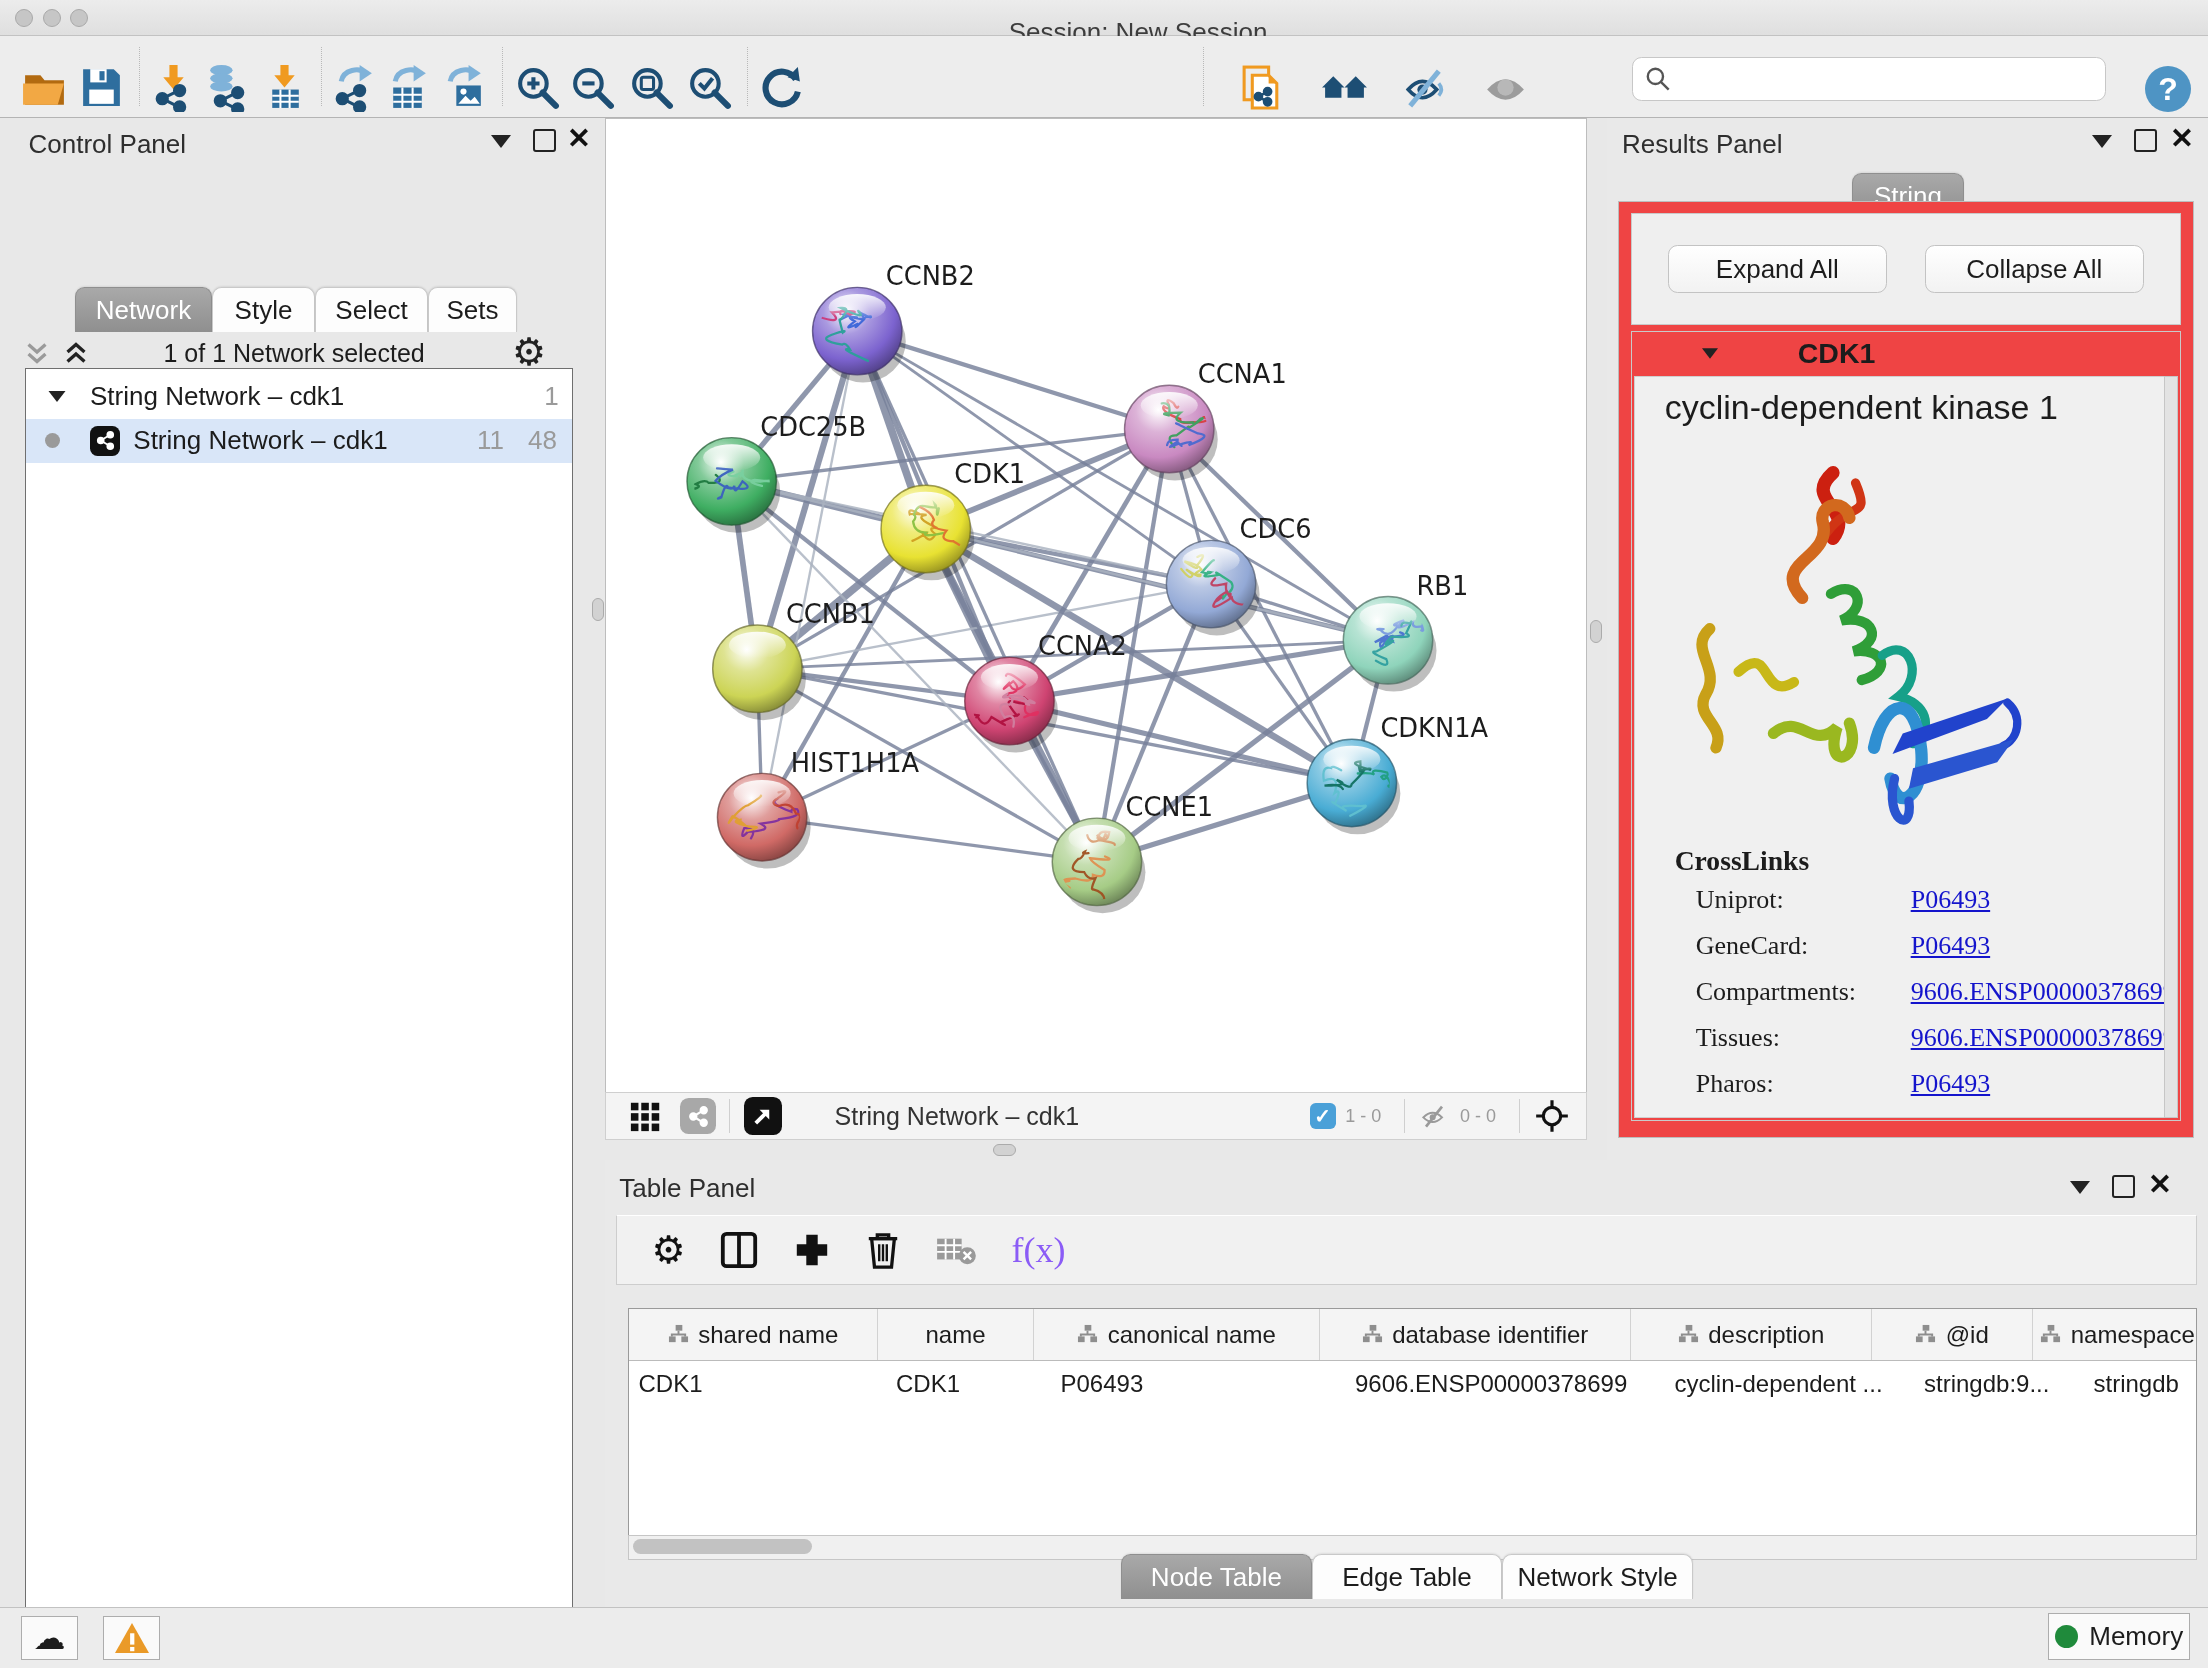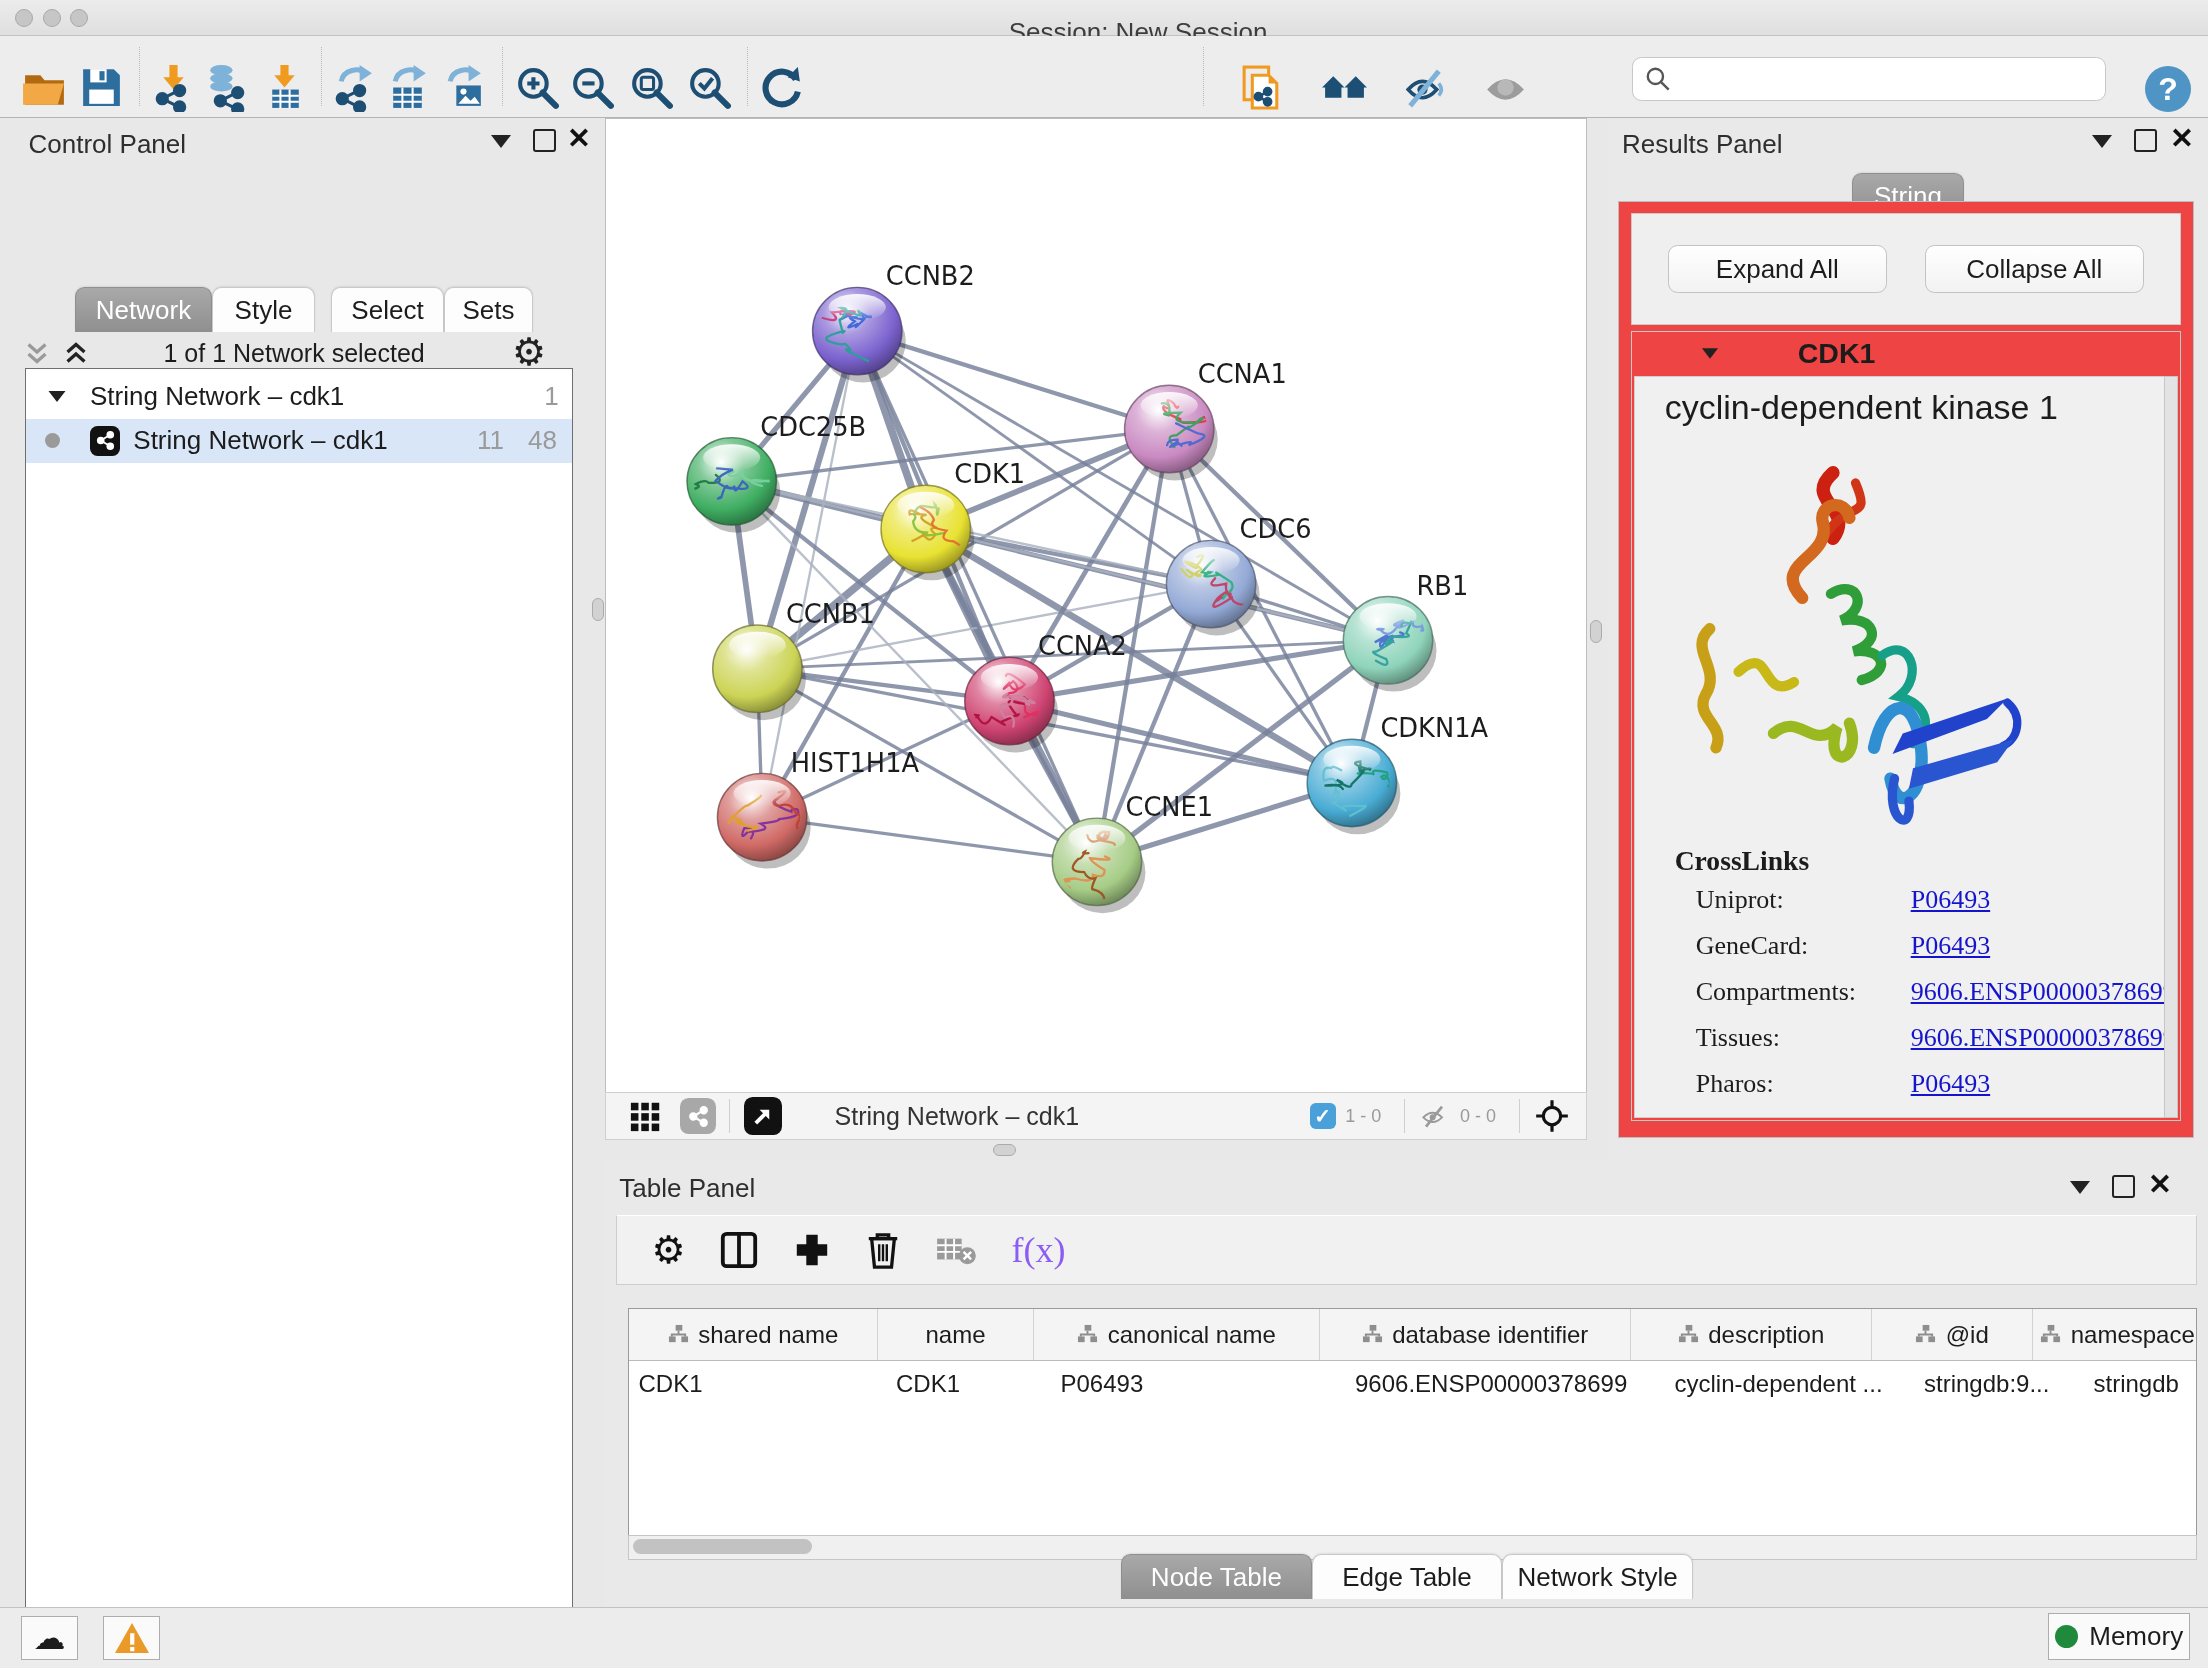--- a/index.html
+++ b/index.html
@@ -288,21 +288,21 @@
 
   <div id="control-panel" class="abs">
     <div class="abs" style="left:28.5px;top:11.4px" class-="panel-title"><span class="panel-title">Control Panel</span></div>
     <span class="abs caret" style="left:491px;top:17px"></span>
     <span class="abs float-box" style="left:533px;top:11.4px"></span>
     <span class="abs close-x" style="left:567px;top:11.4px">✕</span>
 
     <div id="cp-tabs">
         <div class="tab active" style="width: 135px; margin-left: 16px;">Network</div>
         <div class="tab" style="width: 101px;">Style</div>
-        <div class="tab" style="width: 111px; margin-left: 16px;">Select</div>
+        <div class="tab" style="width: 111px;">Select</div>
         <div class="tab" style="width: 87px;">Sets</div>
       </div>
 
     <div id="cp-info">
       <span style="margin-left:5.7px">
         <svg width="32" height="32" viewBox="0 0 34 34">
             <g stroke="#9a9a9a" stroke-width="3.5" fill="none">
               <path d="M8 8l9 8 9-8M8 18l9 8 9-8"></path>
             </g>
           </svg>

